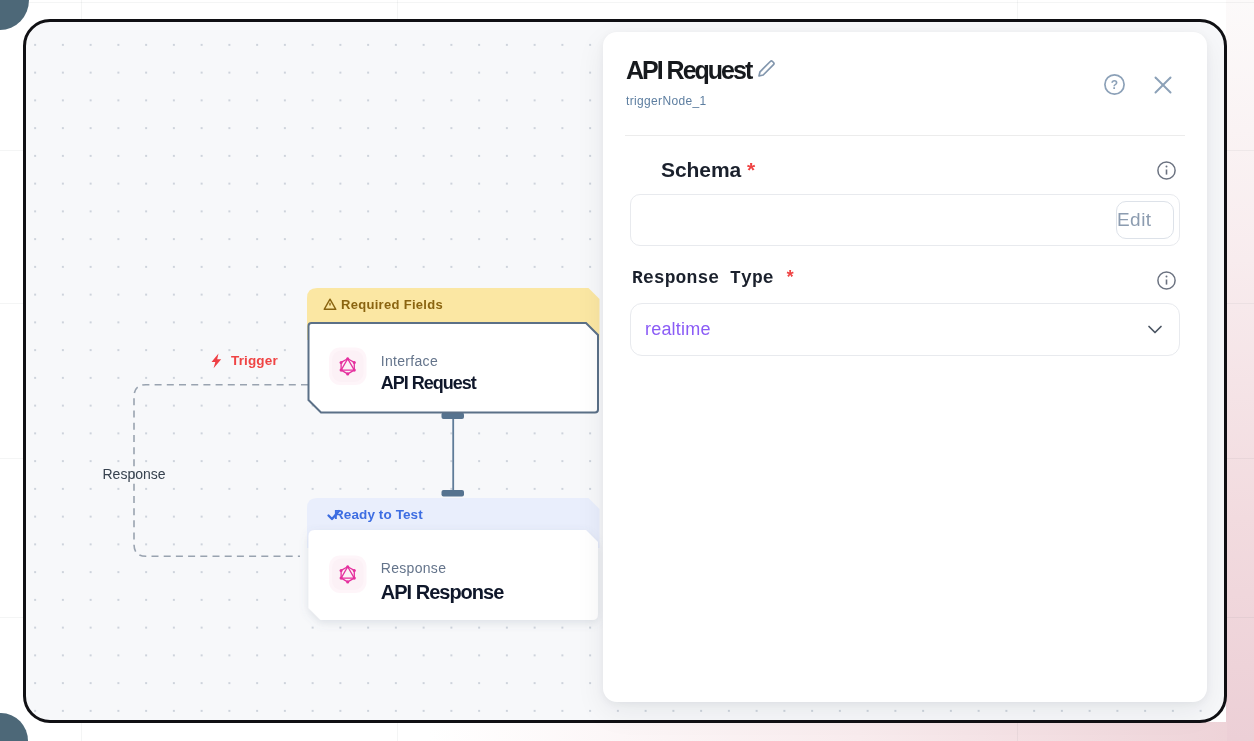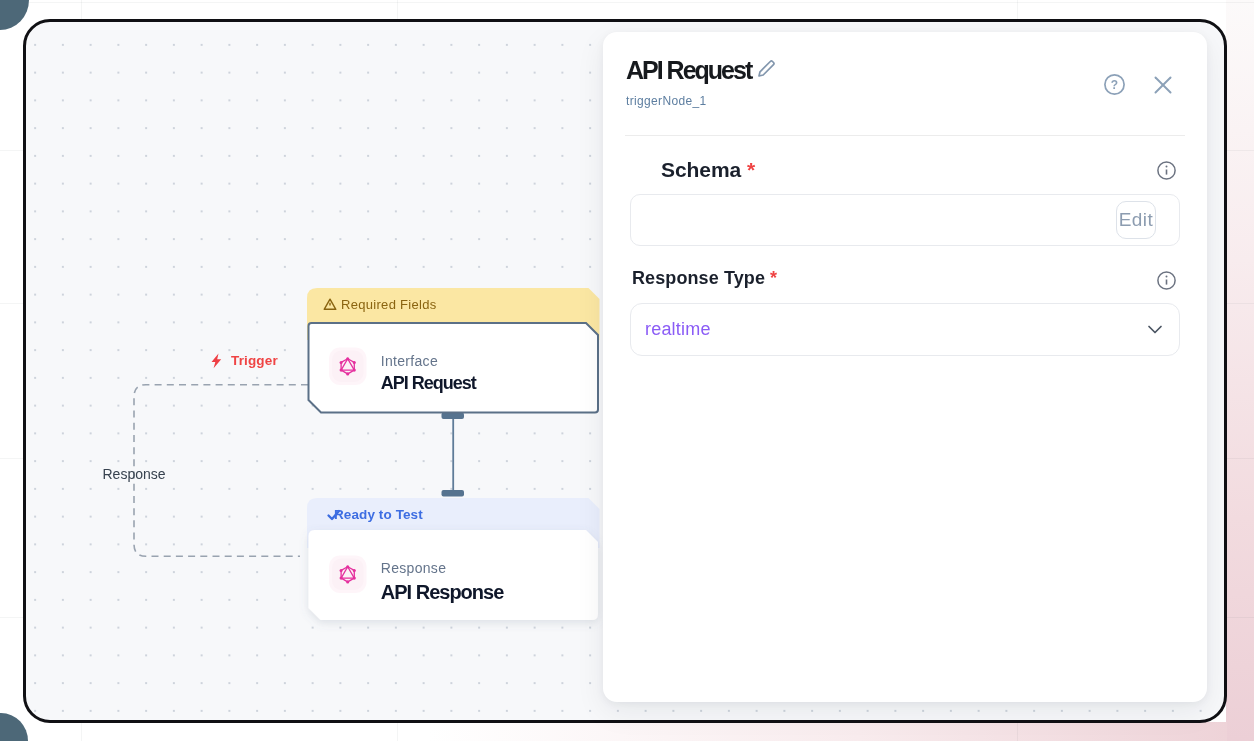--- a/index.html
+++ b/index.html
@@ -98,21 +98,21 @@
       <path d="M 6.5 1.2 L 12.3 11.3 L 0.7 11.3 Z"></path>
       <line x1="6.5" y1="4.8" x2="6.5" y2="7.6"></line>
       <line x1="6.5" y1="9.2" x2="6.5" y2="9.3" stroke-width="1.8"></line>
     </g>
 
     <path d="M 328.5 515.5 L 332 519 L 339 511" fill="none" stroke="#3b6ce0" stroke-width="2.3" stroke-linecap="round" stroke-linejoin="round"></path>
 
     <path d="M 218.5 353.5 L 211.5 362 L 215.3 362 L 213.6 368.2 L 221.2 359.3 L 217.2 359.3 Z" fill="#ee3f44"></path>
   </svg>
 
-  <div class="lbl" style="left:341px; top:296.5px; font-size:13px; font-weight:normal; color:#8a6410; letter-spacing:0.3px;">Required Fields</div>
+  <div class="lbl" style="left:341px; top:296.5px; font-size:13px; font-weight:bold; color:#8a6410; letter-spacing:0.3px;">Required Fields</div>
   <div class="lbl" style="left:380.8px; top:352.5px; font-size:14px; color:#64748b; letter-spacing:0.3px;text-align:right;">Interface</div>
   <div class="lbl" style="left:380.8px; top:372.9px; font-size:18px; font-weight:bold; color:#0f172a; letter-spacing:-1px;">API Request</div>
   <div class="lbl" style="left:334px; top:507px; font-size:13.5px; font-weight:bold; color:#3d6de2; letter-spacing:0.1px;">Ready to Test</div>
   <div class="lbl" style="left:380.8px; top:559.5px; font-size:14px; color:#64748b; letter-spacing:0.3px;">Response</div>
   <div class="lbl" style="left:380.8px; top:581px; font-size:20px; font-weight:bold; color:#0f172a; letter-spacing:-1px;">API Response</div>
   <div class="lbl" style="left:231px; top:352.5px; font-size:13.5px; font-weight:bold; color:#ef4444; letter-spacing:0.15px;">Trigger</div>
   <div class="lbl" style="left:102.5px; top:465.5px; font-size:14px; color:#37424f;">Response</div>
 
   <div id="panel"></div>
   <div class="lbl" style="left:626px; top:56px; font-size:25px; font-weight:bold; color:#16191d; letter-spacing:-2px;">API Request</div>
@@ -130,23 +130,23 @@
   </svg>
   <div class="abs" style="left:625px; top:135px; width:560px; height:1px; background:#ececec;"></div>
 
   <div class="lbl" style="left:661px; top:158px; font-size:21px; font-weight:bold; color:#1a202c; letter-spacing:-0.05px;">Schema <span style="color:#ef4444;">*</span></div>
   <svg class="abs" style="left:1157px; top:160.5px;" width="19" height="19" viewBox="0 0 19 19">
     <circle cx="9.5" cy="9.5" r="8.6" fill="none" stroke="#6b7280" stroke-width="1.5"></circle>
     <line x1="9.5" y1="8.5" x2="9.5" y2="13.6" stroke="#6b7280" stroke-width="1.6"></line>
     <circle cx="9.5" cy="5.6" r="1" fill="#6b7280"></circle>
   </svg>
   <div class="abs" style="left:629.5px; top:193.5px; width:550.5px; height:52px; border:1.5px solid #e8eaee; border-radius:10px; background:#fff;"></div>
-  <div class="abs" style="left:1116px; top:200.5px; width:40px; height:38.5px; border:1.5px solid #dde2e9; border-radius:10px; background:#fff; color:#8c9cb0; font-size:19px; letter-spacing:0.45px; line-height:35.5px; text-align:center;">Edit</div>
+  <div class="abs" style="left:1116px; top:200.5px; width:58px; height:38.5px; border:1.5px solid #dde2e9; border-radius:10px; background:#fff; color:#8c9cb0; font-size:19px; letter-spacing:0.45px; line-height:35.5px; ">Edit</div>
 
-  <div class="lbl" style="left:632px; top:268px; font-size:18px; font-weight:bold; color:#1a202c; letter-spacing:0.1px;">Response Type <span style="color:#ef4444;">*</span></div>
+  <div class="lbl" style="left:632px; top:268px; font-size:18px; font-weight:bold; color:#1a202c; letter-spacing:0.1px;font-family:Liberation Mono, monospace;">Response Type <span style="color:#ef4444;">*</span></div>
   <svg class="abs" style="left:1157px; top:270.5px;" width="19" height="19" viewBox="0 0 19 19">
     <circle cx="9.5" cy="9.5" r="8.6" fill="none" stroke="#6b7280" stroke-width="1.5"></circle>
     <line x1="9.5" y1="8.5" x2="9.5" y2="13.6" stroke="#6b7280" stroke-width="1.6"></line>
     <circle cx="9.5" cy="5.6" r="1" fill="#6b7280"></circle>
   </svg>
   <div class="abs" style="left:629.5px; top:303px; width:550.5px; height:53px; border:1.5px solid #e8eaee; border-radius:12px; background:#fff;"></div>
   <div class="lbl" style="left:645px; top:318.5px; font-size:18px; color:#8b5cf6; letter-spacing:0.2px;">realtime</div>
   <svg class="abs" style="left:1147px; top:324px;" width="16" height="12" viewBox="0 0 16 12" fill="none" stroke="#4b5563" stroke-width="1.7" stroke-linecap="round" stroke-linejoin="round">
     <path d="M 2 2.5 L 8 8.5 L 14 2.5"></path>
   </svg>

